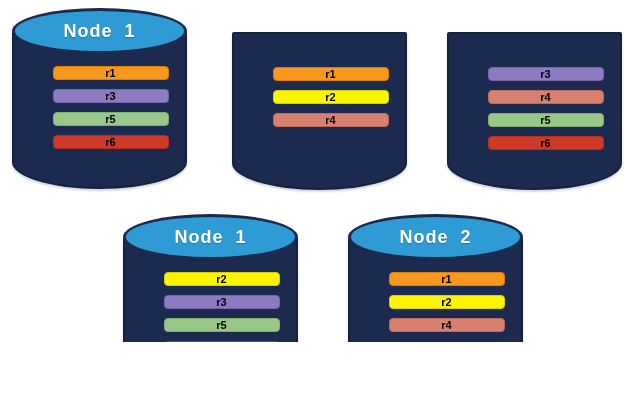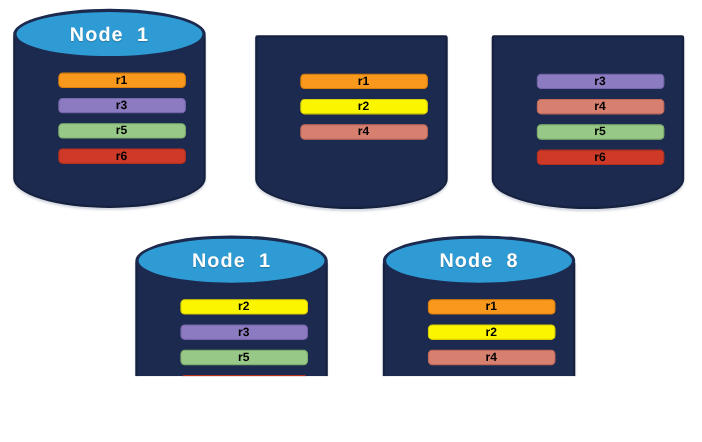--- a/index.html
+++ b/index.html
@@ -130,21 +130,21 @@
       <div class="bar" style="background: rgb(251, 245, 0); border-color: rgb(216, 206, 0); color: rgb(0, 0, 0);">r2</div>
       <div class="bar" style="background: rgb(140, 123, 192); border-color: rgb(118, 102, 172); color: rgb(0, 0, 0);">r3</div>
       <div class="bar" style="background: rgb(152, 200, 135); border-color: rgb(127, 175, 110); color: rgb(0, 0, 0);">r5</div>
       <div class="bar" style="background: rgb(207, 58, 40); border-color: rgb(180, 47, 31); color: rgb(0, 0, 0);">r6</div>
     </div>
   </div>
 
   <div class="node node-5">
     <div class="cyl-body"></div>
     <div class="cyl-top">
-      <span class="node-title">Node  8</span>
+      <span class="node-title">Node  2</span>
     </div>
     <div class="bars">
       <div class="bar" style="background: rgb(248, 153, 29); border-color: rgb(219, 126, 10); color: rgb(0, 0, 0);">r1</div>
       <div class="bar" style="background: rgb(251, 245, 0); border-color: rgb(216, 206, 0); color: rgb(0, 0, 0);">r2</div>
       <div class="bar" style="background: rgb(216, 128, 112); border-color: rgb(194, 106, 90); color: rgb(0, 0, 0);">r4</div>
     </div>
   </div>
 
 </div>
 

